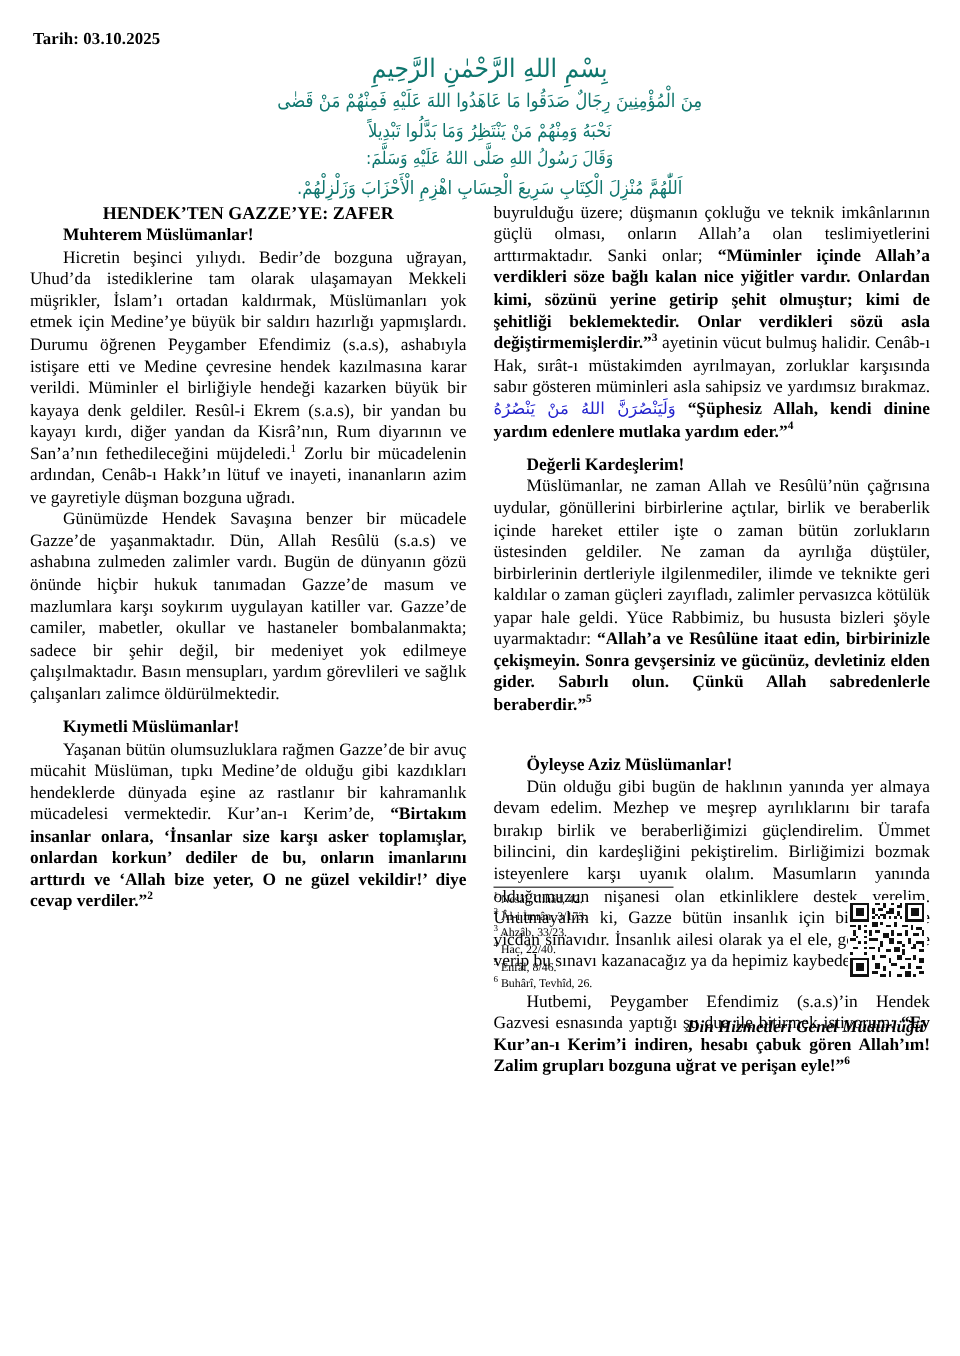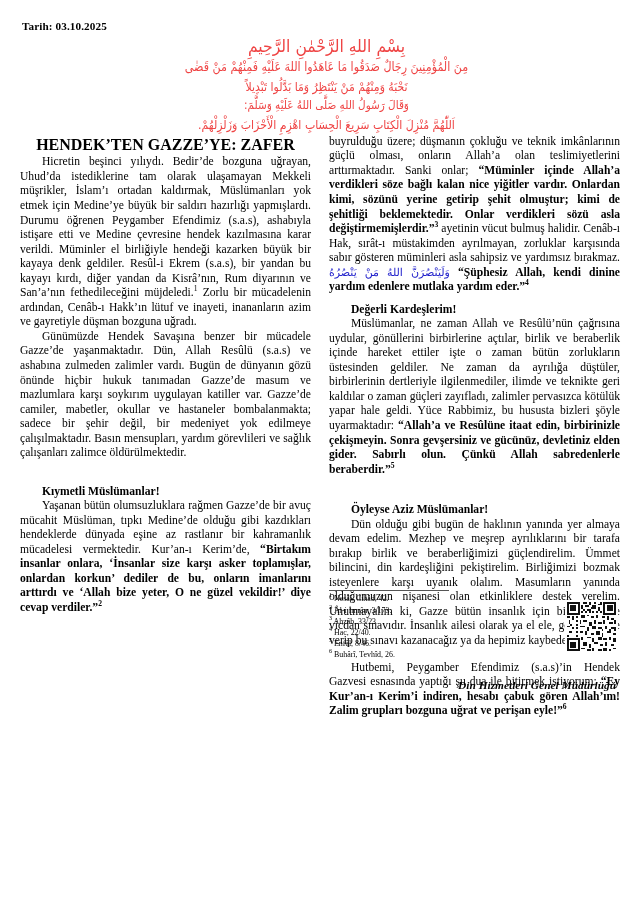--- a/index.html
+++ b/index.html
@@ -27,21 +27,21 @@
   .date-line {
     font-family: "Liberation Serif", serif;
     font-weight: bold;
     font-size: 11.2px;
     letter-spacing: 0.1px;
     margin: 2px 0 6px 2px;
   }
 
   
   .arabic-block {
-    color: #ef4444;
+    color: #0f766e;
     text-align: center;
     direction: rtl;
     font-family: "DejaVu Sans", sans-serif;
     line-height: 1.0;
   }
   .basmala {
     font-size: 17px;
     letter-spacing: -0.5px;
     margin: 2px 0 6px 0;
     white-space: nowrap;
@@ -75,21 +75,21 @@
   }
   .col {
     width: 291px;
     flex: 0 0 291px;
   }
   .col-right { position: relative; }
 
   .khutbah-title {
     text-align: center;
     font-weight: bold;
-    font-size: 16px;
+    font-size: 12px;
     line-height: 1.22;
     margin: 0 0 1px 0;
   }
   .sub-heading {
     font-weight: bold;
     font-size: 11.6px;
     text-indent: 22px;
     margin: 0;
     line-height: 1.24;
   }
@@ -104,21 +104,21 @@
   }
   p.spaced { margin-top: 12px; }
   .b { font-weight: bold; }
   sup {
     font-size: 7.6px;
     vertical-align: super;
     line-height: 0;
   }
   .inline-arabic {
     color: #2222cc;
-    font-family: Liberation Serif, serif;
+    font-family: Liberation Sans, sans-serif;
     font-size: 11px;
     direction: rtl;
     unicode-bidi: isolate;
   }
 
   
   .col-right .first-para { text-indent: 0; }
 
   
   .footnote-area {
@@ -180,27 +180,28 @@
   </div>
 
   <div class="columns">
 
     <div class="col col-left">
 
       <div class="khutbah-title">
         <div>HENDEK’TEN GAZZE’YE: ZAFER</div>
       </div>
 
+      <div class="sub-heading">Muhterem Müslümanlar!</div>
 
       <p class="body"><span>Hicretin beşinci yılıydı. Bedir’de bozguna uğrayan, Uhud’da istediklerine tam olarak ulaşamayan Mekkeli müşrikler, İslam’ı ortadan kaldırmak, Müslümanları yok etmek için Medine’ye büyük bir saldırı hazırlığı yapmışlardı. Durumu öğrenen Peygamber Efendimiz (s.a.s), ashabıyla istişare etti ve Medine çevresine hendek kazılmasına karar verildi. Müminler el birliğiyle hendeği kazarken büyük bir kayaya denk geldiler. Resûl-i Ekrem (s.a.s), bir yandan bu kayayı kırdı, diğer yandan da Kisrâ’nın, Rum diyarının ve San’a’nın fethedileceğini müjdeledi.</span><sup>1</sup><span> Zorlu bir mücadelenin ardından, Cenâb-ı Hakk’ın lütuf ve inayeti, inananların azim ve gayretiyle düşman bozguna uğradı.</span></p>
 
 
       <p class="body">Günümüzde Hendek Savaşına benzer bir mücadele Gazze’de yaşanmaktadır. Dün, Allah Resûlü (s.a.s) ve ashabına zulmeden zalimler vardı. Bugün de dünyanın gözü önünde hiçbir hukuk tanımadan Gazze’de masum ve mazlumlara karşı soykırım uygulayan katiller var. Gazze’de camiler, mabetler, okullar ve hastaneler bombalanmakta; sadece bir şehir değil, bir medeniyet yok edilmeye çalışılmaktadır. Basın mensupları, yardım görevlileri ve sağlık çalışanları zalimce öldürülmektedir.</p>
 
-      <div class="sub-heading" style="margin-top:24px">Kıymetli Müslümanlar!</div>
+      <div class="sub-heading" style="margin-top:8px">Kıymetli Müslümanlar!</div>
 
       <p class="body"><span>Yaşanan bütün olumsuzluklara rağmen Gazze’de bir avuç mücahit Müslüman, tıpkı Medine’de olduğu gibi kazdıkları hendeklerde dünyada eşine az rastlanır bir kahramanlık mücadelesi vermektedir. Kur’an-ı Kerim’de, </span><span class="b">“Birtakım insanlar onlara, ‘İnsanlar size karşı asker toplamışlar, onlardan korkun’ dediler de bu, onların imanlarını arttırdı ve ‘Allah bize yeter, O ne güzel vekildir!’ diye cevap verdiler.”</span><sup class="b">2</sup></p>
 
     </div>
 
     <div class="col col-right">
 
       <p class="body first-para"><span>buyrulduğu üzere; düşmanın çokluğu ve teknik imkânlarının güçlü olması, onların Allah’a olan teslimiyetlerini arttırmaktadır. Sanki onlar; </span><span class="b">“Müminler içinde Allah’a verdikleri söze bağlı kalan nice yiğitler vardır. Onlardan kimi, sözünü yerine getirip şehit olmuştur; kimi de şehitliği beklemektedir. </span><span class="b">Onlar verdikleri sözü asla değiştirmemişlerdir.”</span><sup class="b">3</sup><span> ayetinin vücut bulmuş halidir. Cenâb-ı Hak, sırât-ı müstakimden ayrılmayan, zorluklar karşısında sabır gösteren müminleri asla sahipsiz ve yardımsız bırakmaz. </span><span class="inline-arabic">وَلَيَنْصُرَنَّ اللهُ مَنْ يَنْصُرُهُ</span><span class="b"> “Şüphesiz Allah, kendi dinine yardım edenlere mutlaka yardım eder.”</span><sup class="b">4</sup></p>
 
       <div class="sub-heading" style="margin-top:8px">Değerli Kardeşlerim!</div>

